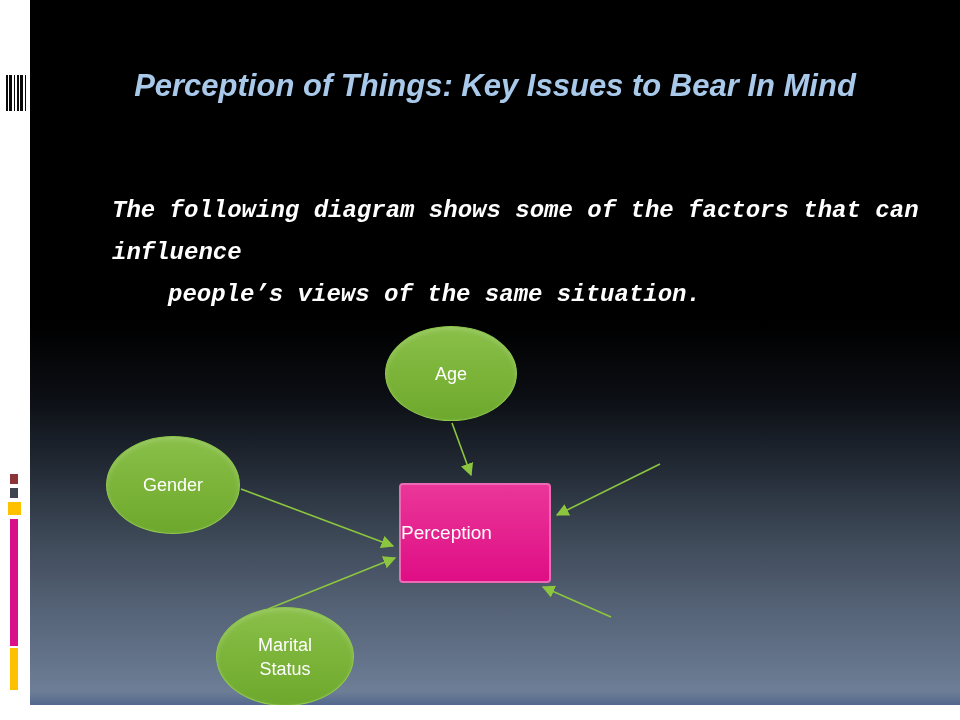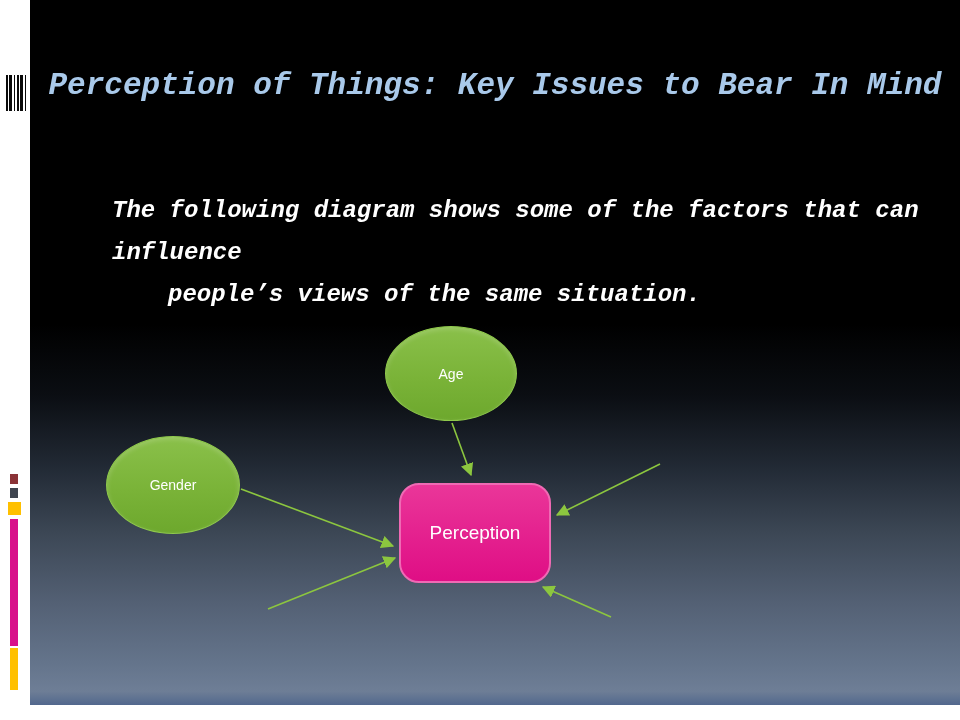--- a/index.html
+++ b/index.html
@@ -57,21 +57,21 @@
   .sq-yellow { left: 8px;  top: 502px; width: 13px; height: 13px; background: #ffc000; }
   .bar { position: absolute; width: 8px; }
   .bar-magenta { left: 10px; top: 519px; height: 127px; background: #d8118a; }
   .bar-yellow  { left: 10px; top: 648px; height: 42px;  background: #ffc000; }
 
   
   .title {
     position: absolute;
     top: 68px; left: 30px; width: 930px;
     text-align: center;
-    font-family: Liberation Mono, monospace;
+    font-family: Liberation Sans, sans-serif;
     font-style: italic;
     font-weight: bold;
     font-size: 31px;
     color: #a9c9ea;
     z-index: 2;
   }
   .body-text {
     position: absolute;
     top: 190px; left: 112px; width: 810px;
     font-family: Liberation Mono, monospace;
@@ -94,40 +94,39 @@
   }
   .node {
     position: absolute;
     border-radius: 50%;
     display: flex;
     flex-direction: column;
     align-items: center;
     justify-content: center;
     text-align: center;
     color: #ffffff;
-    font-size: 14px;
+    font-size: 18px;
     line-height: 24px;
     background: linear-gradient(180deg, #8ac04a 0%, #7ab338 55%, #6da82d 100%);
     border: 1px solid #8fc94c;
     box-shadow: inset 0 2px 5px rgba(255,255,255,0.18);
     z-index: 3;
   }
   .node .label-line { display: block; }
   .node-age       { left: 385px; top: 326px; width: 130px; height: 93px; }
   .node-income    { left: 661px; top: 399px; width: 130px; height: 90px; }
   .node-gender    { left: 106px; top: 436px; width: 132px; height: 96px; }
   .node-marital   { left: 216px; top: 607px; width: 136px; height: 97px; }
   .node-education { left: 578px; top: 609px; width: 132px; height: 94px; }
   .center-node {
     position: absolute;
     left: 399px; top: 483px; width: 148px; height: 96px;
-    border-radius: 20px;
+    border-radius: 4px;
     display: flex;
     align-items: center;
-    justify-content: center;
     text-align: center;
     color: #ffffff;
     font-size: 19px;
     background: linear-gradient(180deg, #ea3699 0%, #df0e85 100%);
     border: 2px solid #ef6ab4;
     z-index: 3;
   }
 </style>
 </head>
 <body>
@@ -166,19 +165,23 @@
 
   <div class="node node-age">
     <span class="label-line">Age</span>
   </div>
 
 
   <div class="node node-gender">
     <span class="label-line">Gender</span>
   </div>
 
+  <div class="node node-marital">
+    <span class="label-line">Marital</span>
+    <span class="label-line">Status</span>
+  </div>
 
 
   <div class="center-node">
     <span class="label-line">Perception</span>
   </div>
 
 </div>
 
 </body></html>

